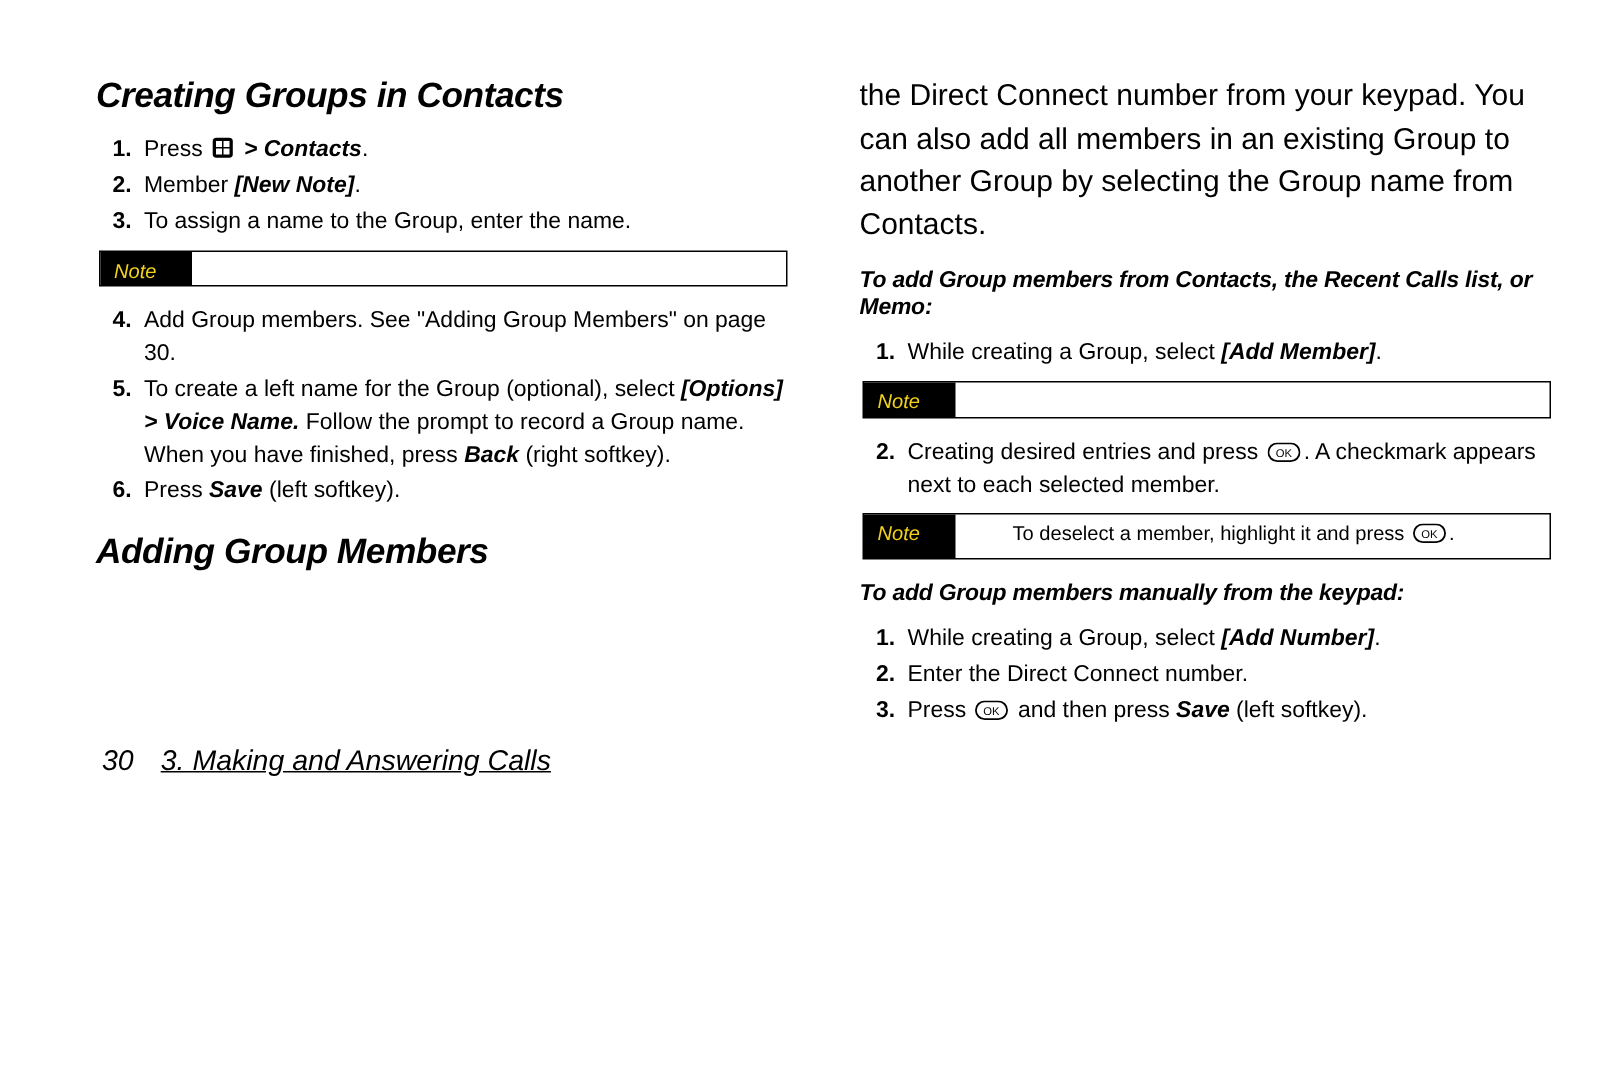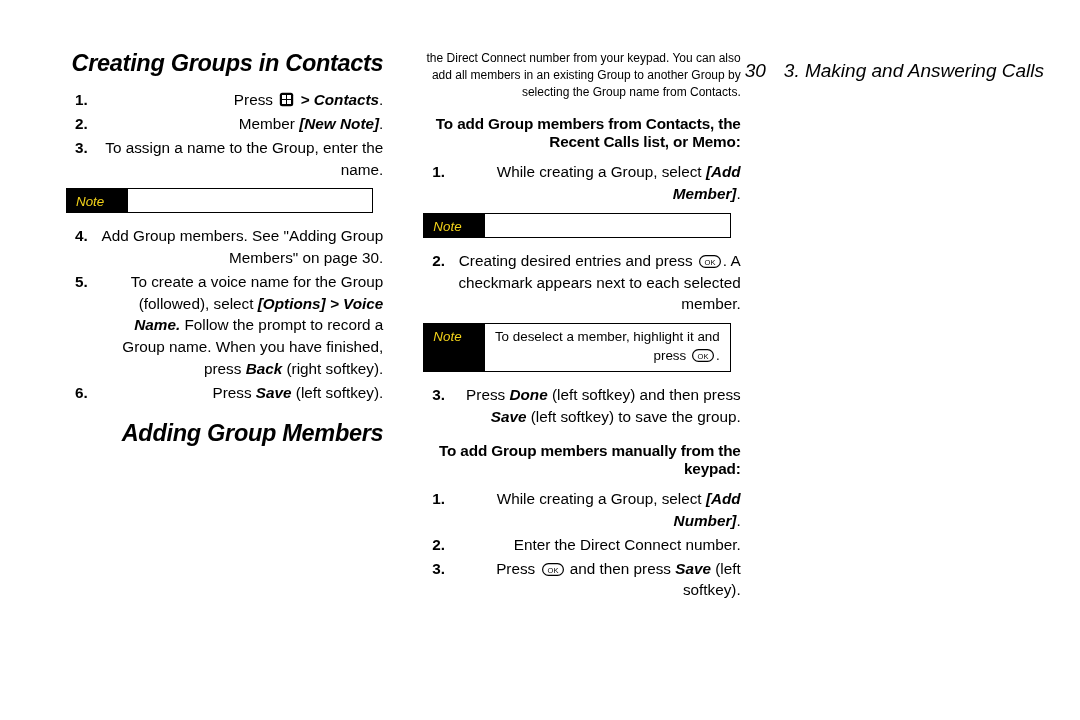--- a/index.html
+++ b/index.html
@@ -10,22 +10,21 @@
     background: #fff;
     font-family: Arial, Helvetica, sans-serif;
     color: #000;
   }
   .page {
     box-sizing: border-box;
     width: 1080px;
     height: 532px;
     padding: 50px 36px 20px 64px;
     display: flex;
-    flex-direction: row;
-    text-align: right;
+    flex-direction: column;
   }
   .cols {
     flex: 1;
     display: flex;
     gap: 38px;
   }
   .col {
     flex: 1;
     min-width: 0;
   }
@@ -44,39 +43,41 @@
     line-height: 1.43;
   }
   ol > li {
     margin: 2px 0;
     padding-left: 4px;
   }
   ol > li::marker {
     font-weight: 700;
   }
   .para {
-    font-size: 12px;
+    font-size: 20px;
     line-height: 1.43;
     margin: 16px 0 6px 0;
   }
   .subhead {
     font-size: 15.3px;
+    font-style: italic;
     font-weight: 700;
     margin: 14px 0 10px 0;
     letter-spacing: -0.15px;
   }
   .bi { font-weight: 700; font-style: italic; }
 
   .notebox {
     border: 1.6px solid #000;
     margin: 8px 10px 12px 2px;
     font-size: 13.4px;
     line-height: 1.38;
     display: flex;
     align-items: stretch;
+    gap: 30px;
   }
   .notebox .label {
     background: #000;
     color: #f2d21a;
     font-style: italic;
     font-weight: 400;
     padding: 4px 10px 0 9px;
     width: 42px;
     flex: 0 0 auto;
     display: flex;
@@ -97,21 +98,21 @@
   .footer {
     display: flex;
     align-items: baseline;
     gap: 18px;
     font-style: italic;
     font-size: 19px;
     margin-top: 10px;
     padding-left: 4px;
   }
   .footer .pgnum { font-style: italic; }
-  .footer .chapter { font-weight: 400; }
+  .footer .chapter { font-weight: 400; text-decoration: underline; }
 </style>
 </head>
 <body>
 
 <div class="page">
   <div class="cols">
 
     <div class="col">
       <h2 class="section">Creating Groups in Contacts</h2>
 
@@ -136,21 +137,21 @@
         <li>To assign a name to the Group, enter the name.</li>
       </ol>
 
       <div class="notebox">
         <div class="label">Note</div>
       </div>
 
       <ol start="4">
         <li>Add Group members. See "Adding Group Members" on page 30.</li>
         <li>
-          <span>To create a voice name for the Group (followed), select</span>
+          <span>To create a left name for the Group (optional), select</span>
           <span class="bi">[Options] &gt; Voice Name.</span>
           <span>Follow the prompt to record a Group name. When you have finished, press</span>
           <span class="bi">Back</span>
           <span>(right softkey).</span>
         </li>
         <li>
           <span>Press</span>
           <span class="bi">Save</span>
           <span>(left softkey).</span>
         </li>
@@ -193,29 +194,20 @@
           <span>To deselect a member, highlight it and press</span>
           <span class="key-ok">
             <svg width="22" height="13" viewBox="0 0 22 13">
                 <rect x="0.6" y="0.6" width="20.8" height="11.8" rx="5.9" fill="none" stroke="#000" stroke-width="1.2"></rect>
                 <text x="11" y="9.6" font-size="7.5" font-family="Arial" text-anchor="middle" fill="#000">OK</text>
               </svg>
           </span>.
         </div>
       </div>
 
-      <ol start="3">
-        <li>
-          <span>Press</span>
-          <span class="bi">Done</span>
-          <span>(left softkey) and then press</span>
-          <span class="bi">Save</span>
-          <span>(left softkey) to save the group.</span>
-        </li>
-      </ol>
 
       <div class="subhead">To add Group members manually from the keypad:</div>
 
       <ol>
         <li>
           <span>While creating a Group, select</span>
           <span class="bi">[Add Number]</span><span>.</span>
         </li>
         <li>Enter the Direct Connect number.</li>
         <li>

